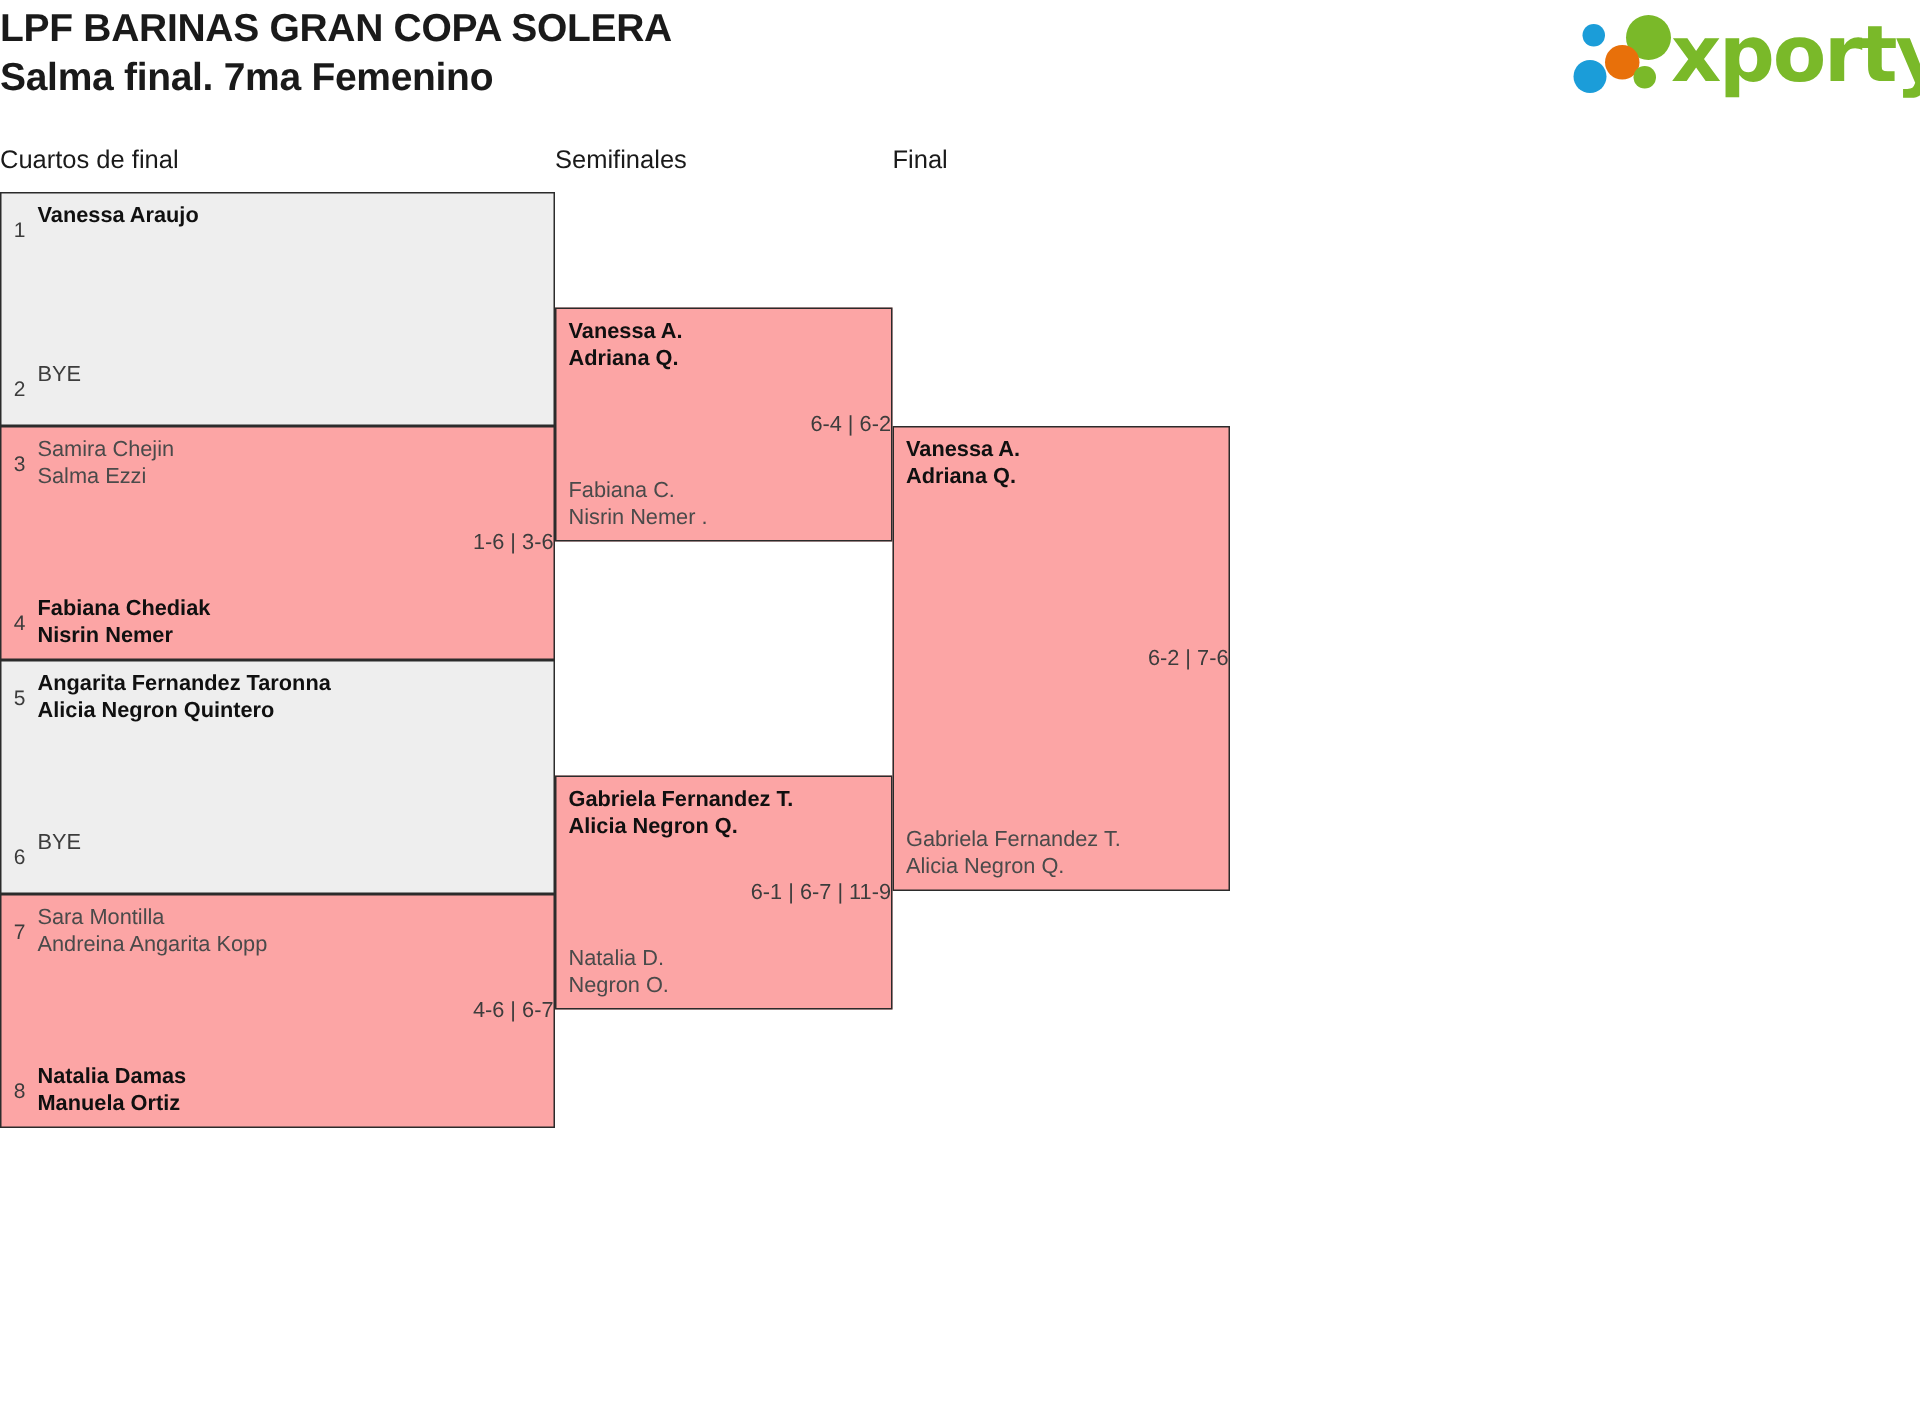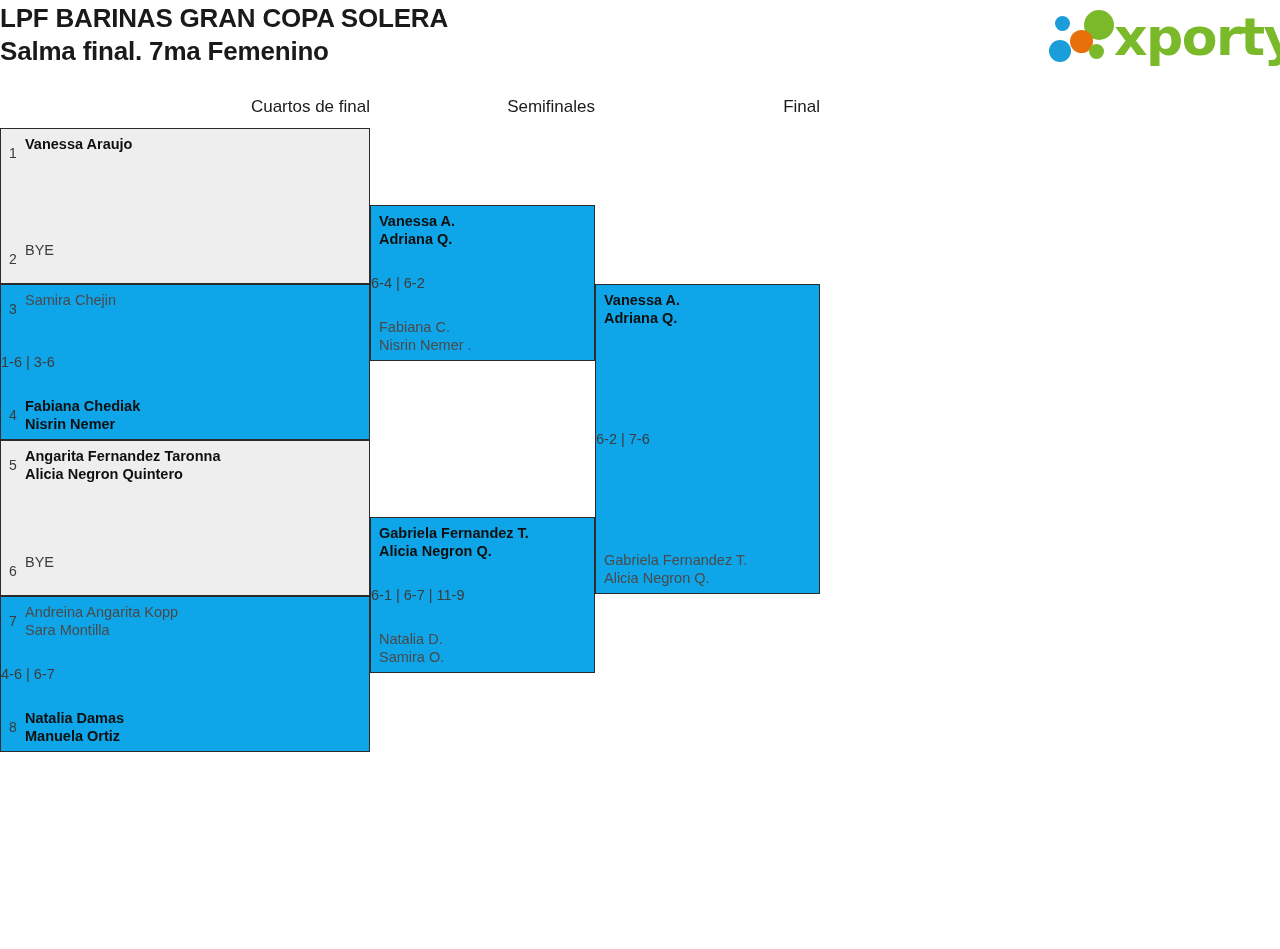--- a/index.html
+++ b/index.html
@@ -63,38 +63,38 @@
     letter-spacing: -1.5px;
     line-height: 58px;
     font-family: "DejaVu Sans", "Liberation Sans", sans-serif;
   }
 
   
   .round-head {
     position: absolute;
     font-size: 17px;
     color: #1a1a1a;
-    text-align: right;
+    text-align: left;
     white-space: nowrap;
   }
   #round-head-0 { left: 0px;   top: 97px; width: 370px; }
   #round-head-1 { left: 370px; top: 97px; width: 225px; }
   #round-head-2 { left: 595px; top: 97px; width: 225px; }
 
   
   .bracket {
     position: absolute;
     left: 0; top: 0;
     width: 1280px; height: 949px;
   }
 
   .match {
     position: absolute;
     border: 1px solid #2b2b2b;
-    background: #0ea5e9;
+    background: #fca5a5;
   }
   .match.shaded { background: #eeeeee; }
 
   .slot {
     position: absolute;
     left: 0;
     width: 100%;
     display: flex;
     align-items: flex-start;
   }
@@ -116,21 +116,21 @@
     line-height: 18px;
     white-space: nowrap;
     color: #4a4a4a;
   }
   .winner .name { color: #101010; font-weight: bold; }
   .bye .name { color: #3c3c3c; }
 
   .score {
     position: absolute;
     width: 100%;
-    text-align: left;
+    text-align: right;
     font-size: 14.5px;
     color: #3c3c3c;
     white-space: nowrap;
   }
 
   
   .r1 { left: 0px; width: 370px; }
   .r1 .slot-top    { top: 6px; }
   .r1 .slot-bottom { bottom: 6px; }
   .r1 .score       { top: 50%; transform: translateY(-50%); }
@@ -181,20 +181,21 @@
         <div class="names">
           <div class="name">BYE</div>
         </div>
       </div>
     </div>
     <div class="match r1" style="top: 284px; height: 156px;">
       <div class="slot slot-top">
         <div class="seed">3</div>
         <div class="names">
           <div class="name">Samira Chejin</div>
+          <div class="name">Salma Ezzi</div>
         </div>
       </div>
       <div class="slot slot-bottom winner">
         <div class="seed">4</div>
         <div class="names">
           <div class="name">Fabiana Chediak</div>
           <div class="name">Nisrin Nemer</div>
         </div>
       </div>
       <div class="score">1-6 | 3-6</div>
@@ -211,22 +212,22 @@
         <div class="seed">6</div>
         <div class="names">
           <div class="name">BYE</div>
         </div>
       </div>
     </div>
     <div class="match r1" style="top: 596px; height: 156px;">
       <div class="slot slot-top">
         <div class="seed">7</div>
         <div class="names">
+          <div class="name">Sara Montilla</div>
           <div class="name">Andreina Angarita Kopp</div>
-          <div class="name">Sara Montilla</div>
         </div>
       </div>
       <div class="slot slot-bottom winner">
         <div class="seed">8</div>
         <div class="names">
           <div class="name">Natalia Damas</div>
           <div class="name">Manuela Ortiz</div>
         </div>
       </div>
       <div class="score">4-6 | 6-7</div>
@@ -249,21 +250,21 @@
     <div class="match r2 rN" style="top: 517px; height: 156px;">
       <div class="slot slot-top winner">
         <div class="names">
           <div class="name">Gabriela Fernandez T.</div>
           <div class="name">Alicia Negron Q.</div>
         </div>
       </div>
       <div class="slot slot-bottom">
         <div class="names">
           <div class="name">Natalia D.</div>
-          <div class="name">Samira O.</div>
+          <div class="name">Negron O.</div>
         </div>
       </div>
       <div class="score">6-1 | 6-7 | 11-9</div>
     </div>
     <div class="match r3 rN" style="top: 284px; height: 310px;">
       <div class="slot slot-top winner">
         <div class="names">
           <div class="name">Vanessa A.</div>
           <div class="name">Adriana Q.</div>
         </div>

